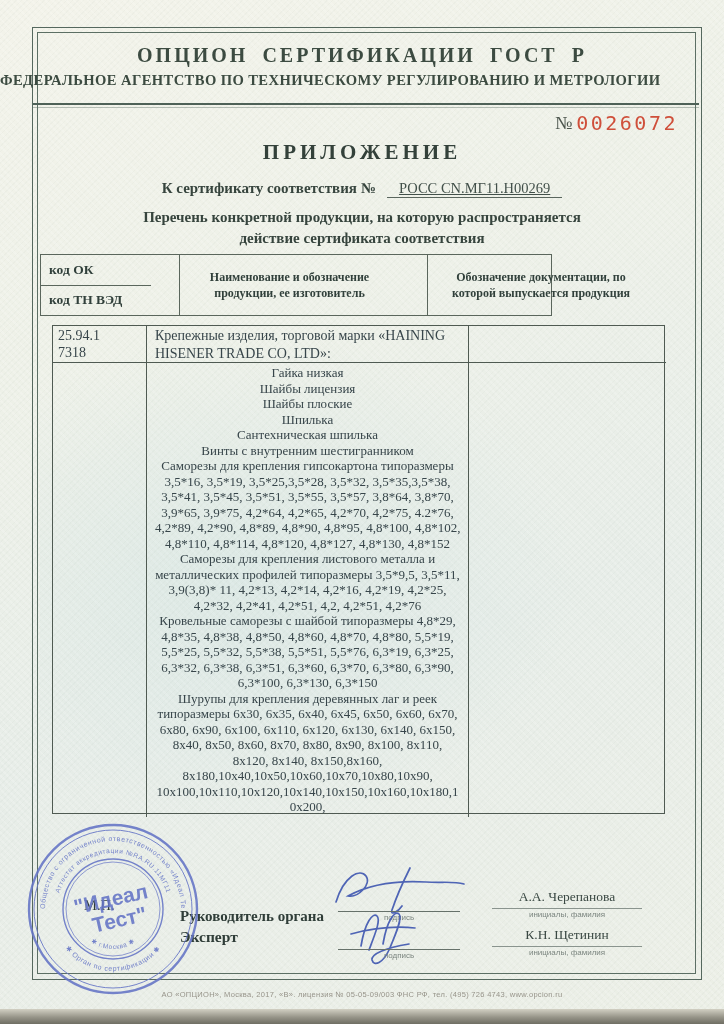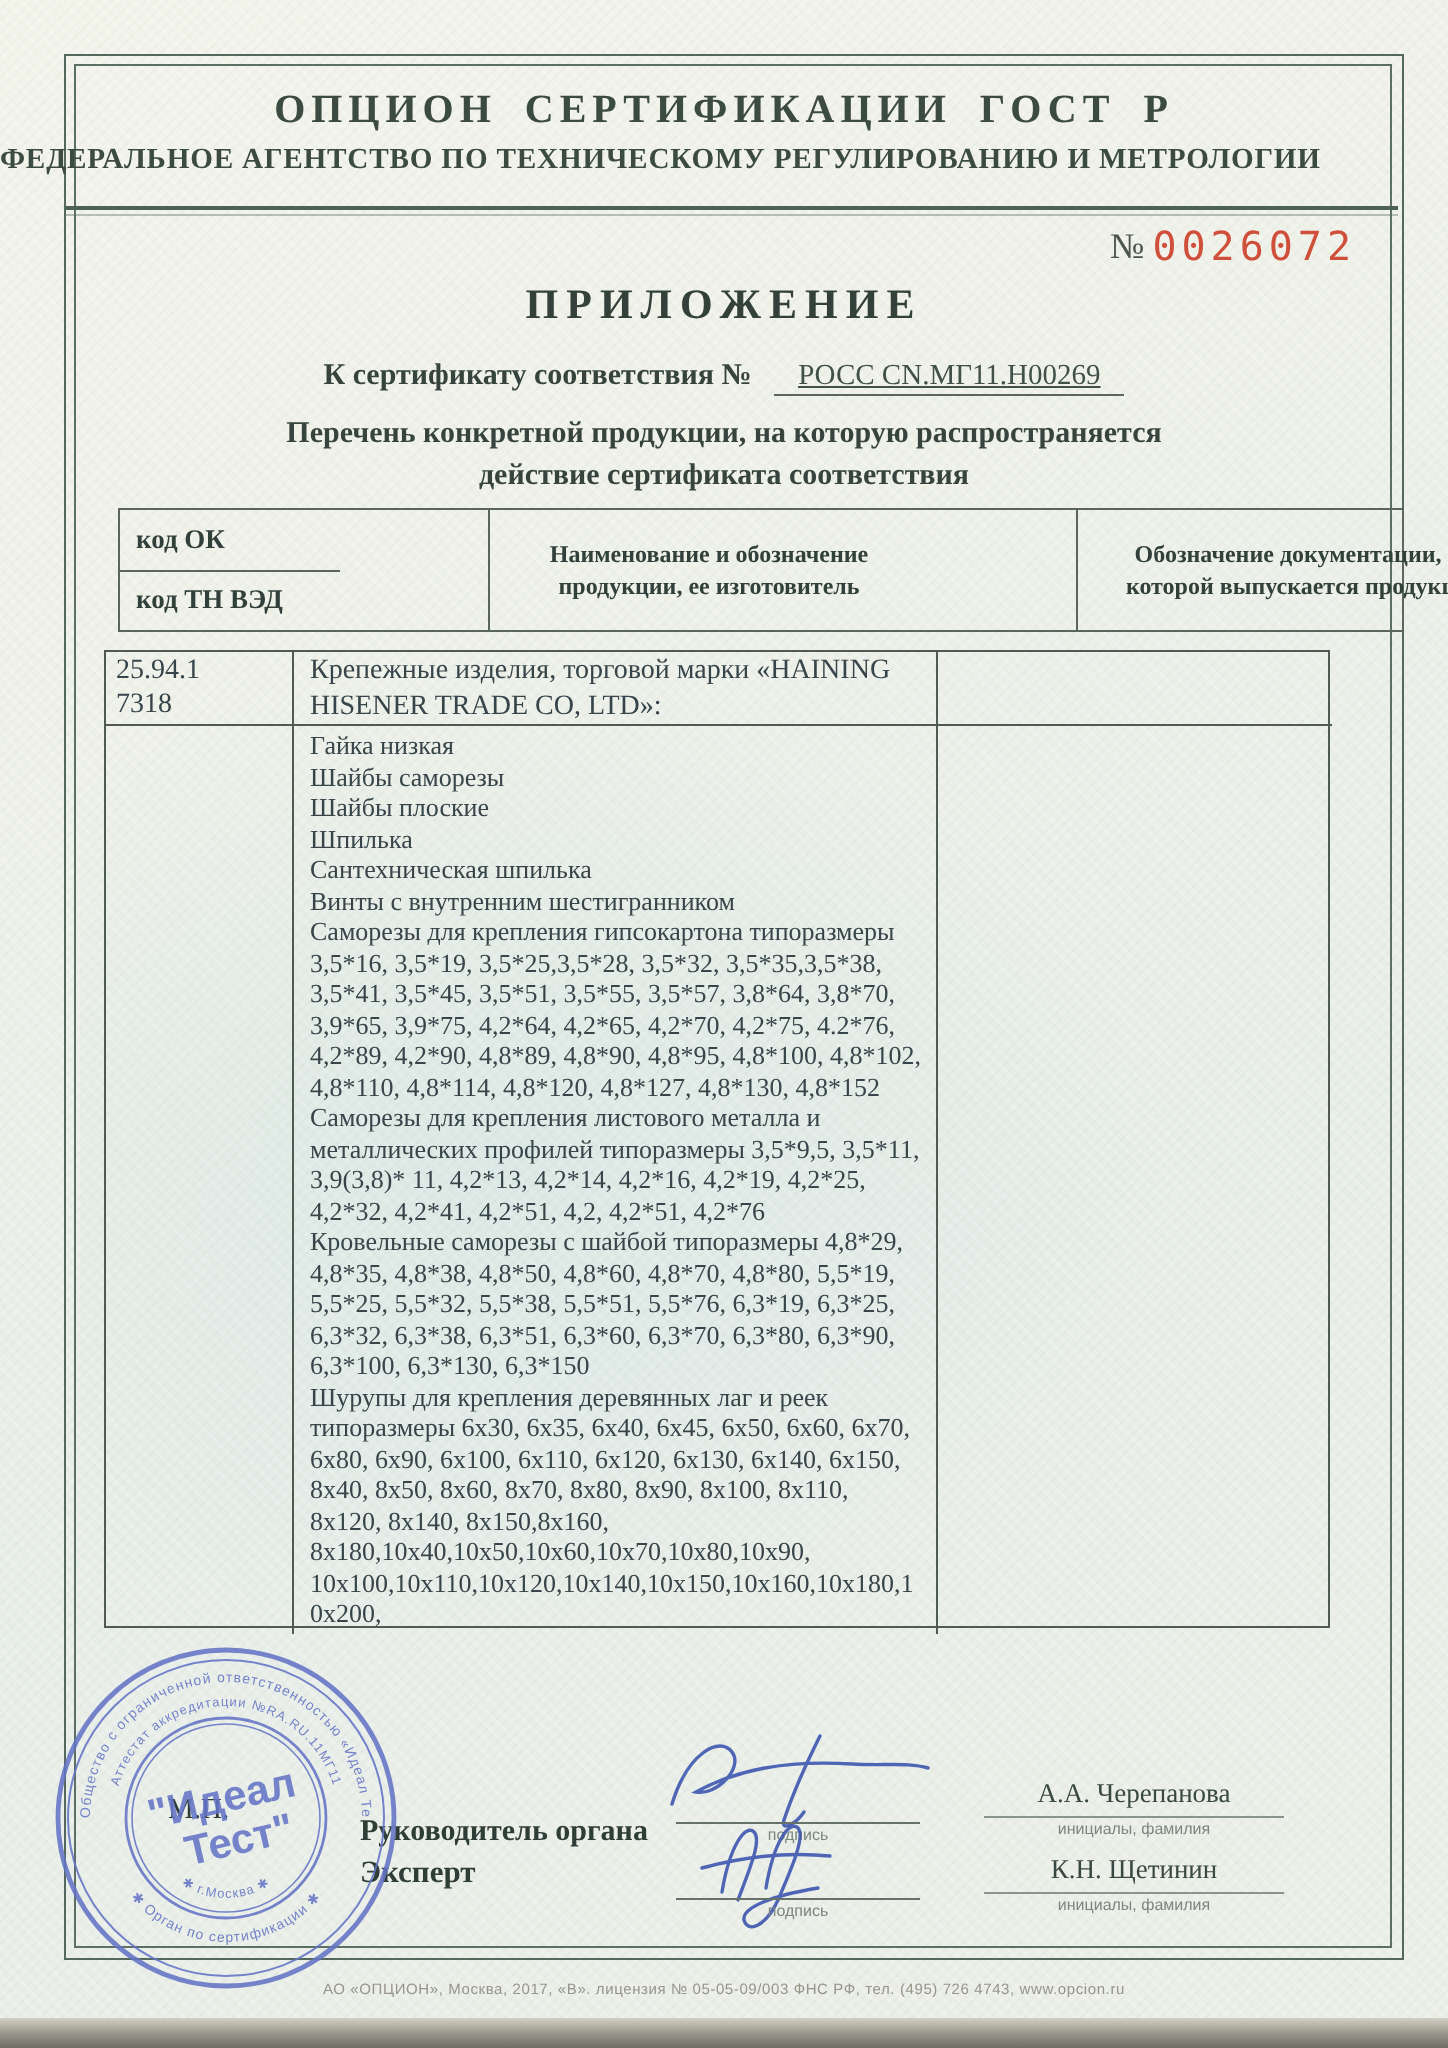--- a/index.html
+++ b/index.html
@@ -27,38 +27,38 @@
   .serial .no{font-size:18px;color:#4c554d;}
   .serial .digits{font-family:"DejaVu Sans Mono",monospace;font-size:20px;letter-spacing:2.5px;color:#cf4f3a;vertical-align:-1px;}
   .doc-title{position:absolute;left:0;top:140px;width:100%;text-align:center;
     font-size:21px;font-weight:bold;letter-spacing:4px;color:#33413a;}
   .cert-line{position:absolute;left:0;top:180px;width:100%;text-align:center;font-size:15px;color:#36443d;}
   .cert-line .lbl{font-weight:bold;}
   .cert-line .val{font-size:14.5px;border-bottom:1px solid #5a665e;padding:0 12px 1px 12px;color:#42504a;text-decoration:underline;}
   .subtitle{position:absolute;left:0;top:207px;width:100%;text-align:center;
     font-size:15px;font-weight:bold;line-height:21px;color:#36443d;}
   
-  .thead{position:absolute;left:59px;top:254px;width:643px;height:62px;
-    display:grid;grid-template-columns:110px 248px 255px;border:1.3px solid #5a665c;box-sizing:border-box;gap:46px;}
+  .thead{position:absolute;left:40px;top:254px;width:512px;height:62px;
+    display:grid;grid-template-columns:110px 248px 255px;border:1.3px solid #5a665c;box-sizing:border-box;}
   .thead .c1{display:flex;flex-direction:column;}
   .thead .c1 > div{flex:1;display:flex;align-items:center;padding-left:8px;font-size:13.5px;font-weight:bold;}
   .thead .c1 > div + div{border-top:1.2px solid #5a665c;}
   .thead .c2,.thead .c3{border-left:1.2px solid #5a665c;display:flex;align-items:center;justify-content:center;
     text-align:center;font-size:12px;font-weight:bold;line-height:16.5px;padding:0 14px;margin-left:28px;}
   
   .tbody{position:absolute;left:52px;top:325px;width:613px;height:489px;
     display:grid;grid-template-columns:93px 322px 198px;grid-template-rows:37px 1fr;
     border:1.4px solid #4f5a52;box-sizing:border-box;color:#37454a;}
   .tbody > div{box-sizing:border-box;}
   .bl{border-left:1.3px solid #4f5a52;}
   .bb{border-bottom:1.3px solid #4f5a52;}
   .codes{font-size:14px;line-height:17px;padding:1px 5px;}
   .ptitle{font-size:14px;line-height:17.5px;padding:1px 8px;white-space:nowrap;}
   .plist{font-size:13px;line-height:15.5px;padding:2px 8px;}
-  .plist div{white-space:nowrap;}
+  .plist div{white-space:nowrap;text-align:center;}
   
   .mp{position:absolute;left:84px;top:897px;font-size:14.5px;color:#2e3a36;}
   .role1{position:absolute;left:180px;top:888px;font-size:15px;font-weight:bold;color:#2f3d38;margin-top:20px;}
   .role2{position:absolute;left:180px;top:928px;font-size:15.5px;font-weight:bold;color:#2f3d38;}
   .sigline1{position:absolute;left:338px;top:911px;width:122px;border-top:1px solid #66716a;}
   .sigline2{position:absolute;left:338px;top:949px;width:122px;border-top:1px solid #66716a;}
   .siglabel{position:absolute;width:122px;left:338px;text-align:center;
     font-family:"Liberation Sans",sans-serif;font-size:8px;color:#7c8680;}
   .nameline1{position:absolute;left:492px;top:908px;width:150px;border-top:1px solid #8a948e;}
   .nameline2{position:absolute;left:492px;top:946px;width:150px;border-top:1px solid #8a948e;}
@@ -119,21 +119,21 @@
       <div>7318</div>
     </div>
     <div class="bl bb ptitle">
         <div>Крепежные изделия, торговой марки «HAINING</div>
         <div>HISENER TRADE CO, LTD»:</div>
       </div>
     <div class="bl bb"></div>
     <div></div>
     <div class="bl plist">
         <div>Гайка низкая</div>
-        <div>Шайбы саморезы</div>
+        <div>Шайбы лицензия</div>
         <div>Шайбы плоские</div>
         <div>Шпилька</div>
         <div>Сантехническая шпилька</div>
         <div>Винты с внутренним шестигранником</div>
         <div>Саморезы для крепления гипсокартона типоразмеры</div>
         <div>3,5*16, 3,5*19, 3,5*25,3,5*28, 3,5*32, 3,5*35,3,5*38,</div>
         <div>3,5*41, 3,5*45, 3,5*51, 3,5*55, 3,5*57, 3,8*64, 3,8*70,</div>
         <div>3,9*65, 3,9*75, 4,2*64, 4,2*65, 4,2*70, 4,2*75, 4.2*76,</div>
         <div>4,2*89, 4,2*90, 4,8*89, 4,8*90, 4,8*95, 4,8*100, 4,8*102,</div>
         <div>4,8*110, 4,8*114, 4,8*120, 4,8*127, 4,8*130, 4,8*152</div>

